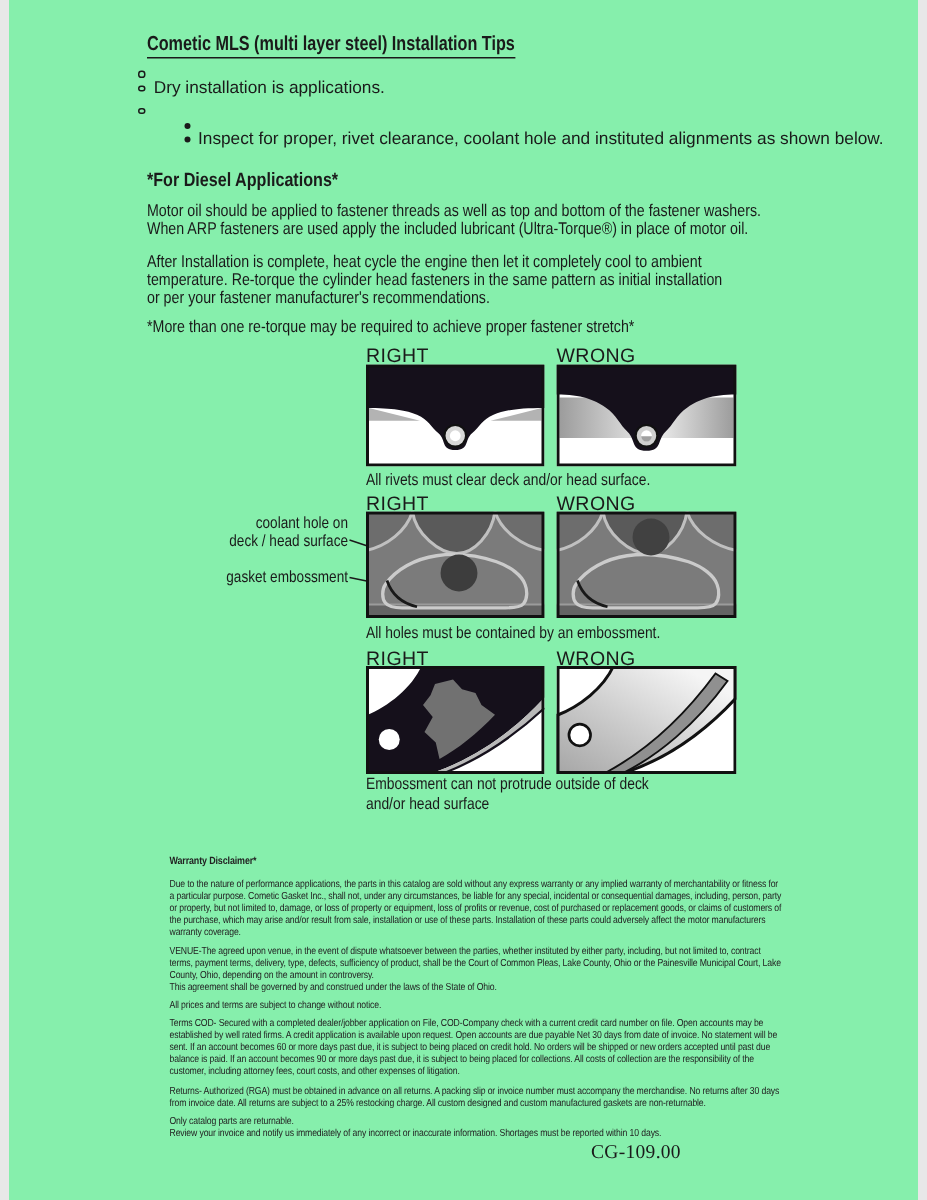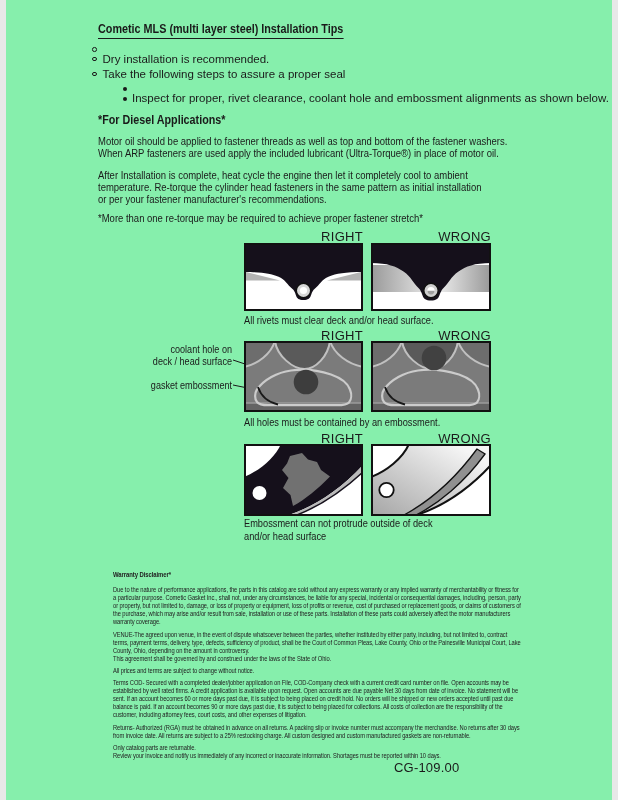--- a/index.html
+++ b/index.html
@@ -31,63 +31,62 @@
   .b-row.sub { margin-left: 31px; gap: 5px; }
   .mark-o { flex: 0 0 auto; width: 4.5px; height: 4.5px; border: 1px solid #1a1a1a; border-radius: 50%; margin-top: 5px; }
   .mark-f { flex: 0 0 auto; width: 4px; height: 4px; background: #1a1a1a; border-radius: 50%; margin-top: 5.5px; }
 
   .diesel { left: 92px; top: 114px; width: 560px; font-size: 11.3px; line-height: 12px; }
   .diesel-h { font-size: 12.8px; font-weight: bold; margin-bottom: 9px; }
   .para { white-space: pre-line; margin-bottom: 7px; }
   .para + .para { margin-top: 0; }
   .footnote { margin-top: 8px; }
 
-  .dg-h { font-size: 13px; letter-spacing: 0.3px; text-align: right; white-space: nowrap; }
+  .dg-h { font-size: 13px; letter-spacing: 0.3px; text-align: left; white-space: nowrap; }
   .dg-box { display: block; }
   .dg-cap { font-size: 11px; line-height: 12.5px; white-space: pre-line; }
 
   .ann { font-size: 10.8px; line-height: 11.5px; text-align: right; white-space: pre-line;
          transform: scaleX(0.84); transform-origin: 100% 0; }
 
   .disclaimer {
     left: 107px; top: 571px; width: 480px;
     transform: scaleX(0.85); transform-origin: 0 0;
     font-size: 6.8px; line-height: 8.1px; letter-spacing: -0.1px;
     color: #222;
   }
   .disc-h { font-size: 7px; font-weight: bold; margin-bottom: 7px; }
   .disc-p { white-space: pre-line; margin-bottom: 4px; }
 
-  .footer-code { left: 388px; top: 760px; font-size: 13px; letter-spacing: 0.2px; }
+  .footer-code { left: 388px; top: 760px; font-size: 13px; letter-spacing: 0.2px; font-family: Liberation Serif, serif; }
 </style>
 </head>
 <body>
 
 <div class="page">
 
   <div class="abs title">Cometic MLS (multi layer steel) Installation Tips</div>
 
   <div class="abs bullets">
     <div class="b-row">
       <span class="mark-o"></span>
     </div>
     <div class="b-row">
       <span class="mark-o"></span>
-      <span>Dry installation is recommended.</span>
+      <span>Dry installation is applications.</span>
     </div>
     <div class="b-row">
       <span class="mark-o"></span>
-      <span>Take the following steps to assure a proper seal</span>
     </div>
     <div class="b-row sub">
       <span class="mark-f"></span>
     </div>
     <div class="b-row sub">
       <span class="mark-f"></span>
-      <span>Inspect for proper, rivet clearance, coolant hole and embossment alignments as shown below.</span>
+      <span>Inspect for proper, rivet clearance, coolant hole and instituted alignments as shown below.</span>
     </div>
   </div>
 
   <div class="abs diesel narrow">
     <div class="diesel-h">*For Diesel Applications*</div>
     <div class="para">Motor oil should be applied to fastener threads as well as top and bottom of the fastener washers.
 When ARP fasteners are used apply the included lubricant (Ultra-Torque®) in place of motor oil.</div>
     <div class="para" style="margin-top:10px">After Installation is complete, heat cycle the engine then let it completely cool to ambient
 temperature. Re-torque the cylinder head fasteners in the same pattern as initial installation
 or per your fastener manufacturer's recommendations.</div>

